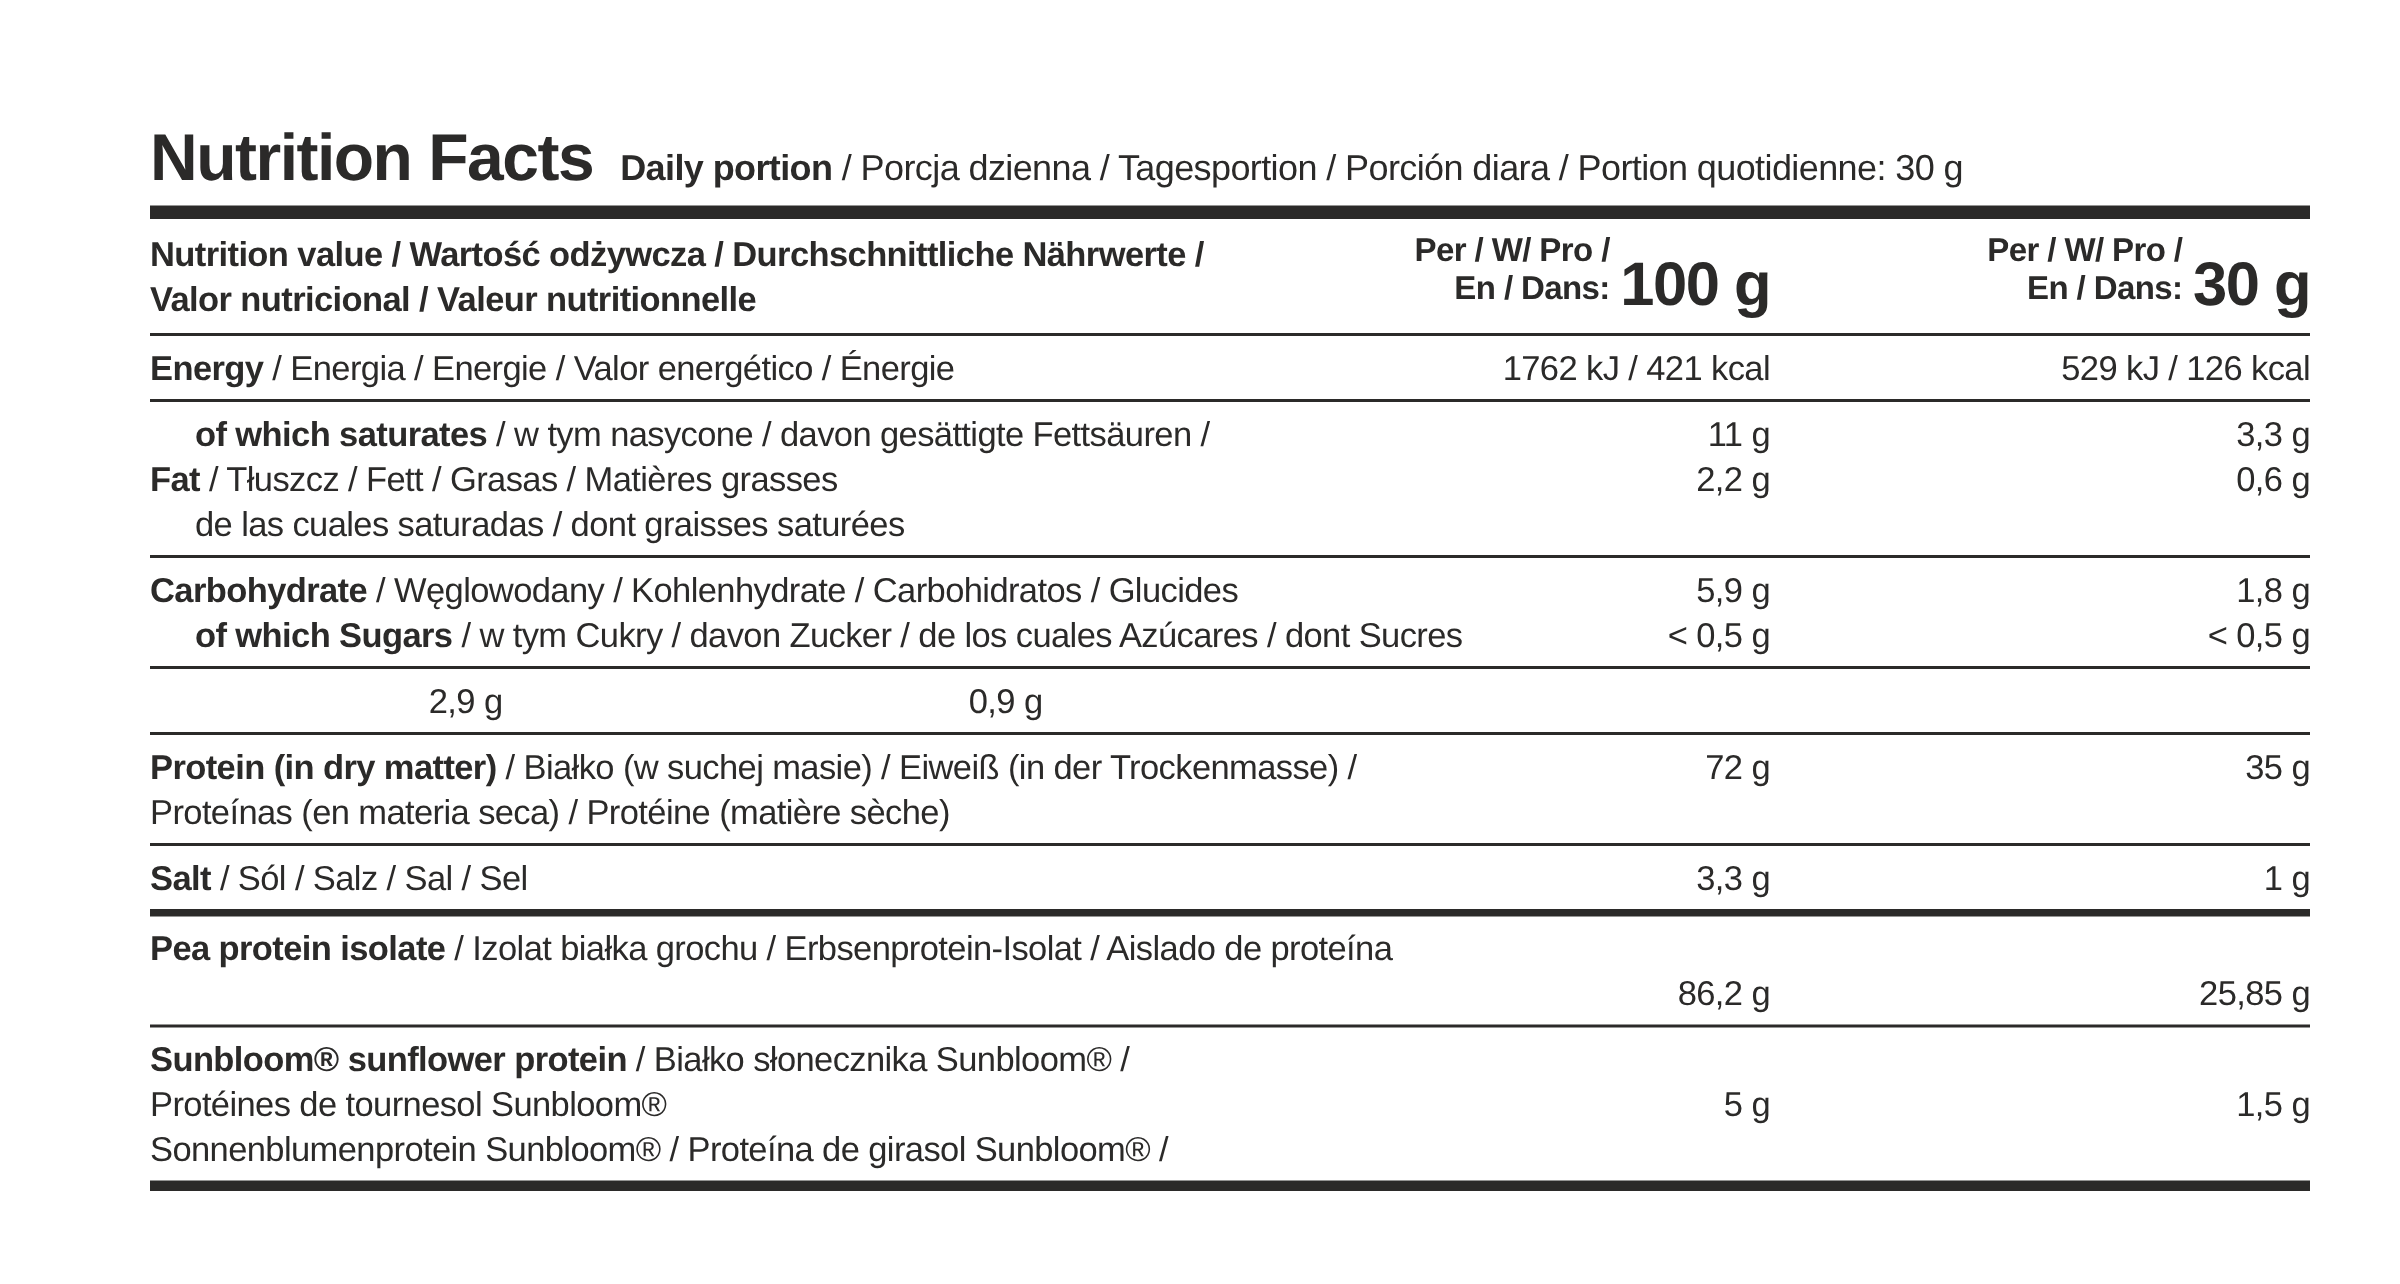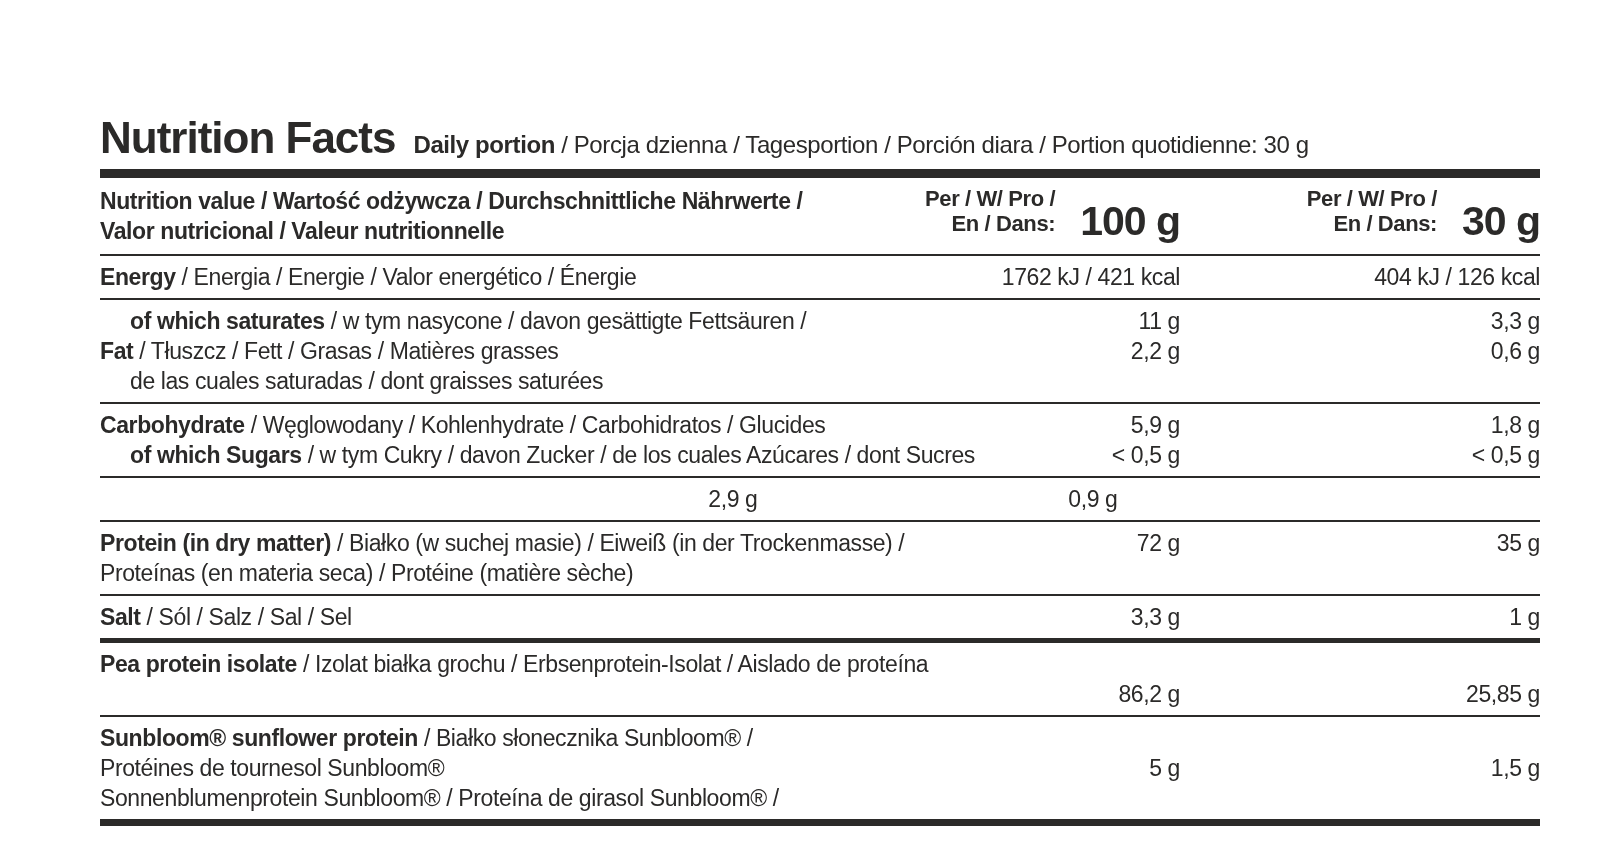--- a/index.html
+++ b/index.html
@@ -2,48 +2,48 @@
 <html><head>
 <meta charset="utf-8">
 <style>
   html,body{margin:0;padding:0;}
   body{
     width:1600px;height:856px;background:#ffffff;overflow:hidden;
     font-family:"Liberation Sans","DejaVu Sans",sans-serif;
     color:#2b2a29;-webkit-font-smoothing:antialiased;
   }
   .sheet{
-    width:1440px;margin:116px 0 0 100px;
+    width:1440px;margin:84px 0 0 100px;
     letter-spacing:-0.4px;
     font-stretch:condensed;
   }
   
   .title-row{display:flex;align-items:baseline;margin-bottom:9px;}
   .main-title{font-size:44px;font-weight:bold;letter-spacing:-1px;line-height:44px;}
   .portion{font-size:24px;margin-left:18px;}
   .portion .b{font-weight:bold;}
   
   .rule{background:#2b2a29;height:2px;}
   .rule-title{height:9px;}
   .rule-med{height:5px;}
   .rule-bottom{height:7px;}
   
-  .trow{display:flex;padding:6px 0;justify-content:center;}
+  .trow{display:flex;padding:6px 0;}
   .cell-label{flex:1;min-width:0;}
   .cell-100{width:235px;text-align:right;white-space:nowrap;}
   .cell-30{width:360px;text-align:right;white-space:nowrap;}
   .tline{font-size:23px;line-height:30px;white-space:nowrap;}
   .vline{font-size:23px;line-height:30px;}
   .b{font-weight:bold;}
   .indent{padding-left:30px;}
   .pad1{padding-top:30px;}
   
   .thead{padding:8px 0;}
   .thead .tline{font-weight:bold;}
-  .per-cell{display:flex;justify-content:flex-end;align-items:flex-end;gap:25px;}
+  .per-cell{display:flex;justify-content:flex-end;align-items:flex-end;gap:7px;}
   .per-prefix{font-size:22px;line-height:25px;font-weight:bold;text-align:right;white-space:nowrap;}
   .per-amount{font-size:41px;line-height:33px;font-weight:bold;letter-spacing:-1px;margin-bottom:-2px;white-space:nowrap;}
 </style>
 </head>
 <body>
 
 <div class="sheet">
 
   <div class="title-row">
     <span class="main-title">Nutrition Facts</span>
@@ -78,21 +78,21 @@
   <div class="rule"></div>
 
   <div class="trow">
     <div class="cell-label">
       <div class="tline"><span class="b">Energy</span><span> / Energia / Energie / Valor energético / Énergie</span></div>
     </div>
     <div class="cell-100">
         <div class="vline">1762 kJ / 421 kcal</div>
       </div>
     <div class="cell-30">
-        <div class="vline">404 kJ / 126 kcal</div>
+        <div class="vline">529 kJ / 126 kcal</div>
       </div>
   </div>
   <div class="rule"></div>
 
   <div class="trow">
     <div class="cell-label">
       <div class="tline indent"><span class="b">of which saturates</span><span> / w tym nasycone / davon gesättigte Fettsäuren /</span></div>
       <div class="tline"><span class="b">Fat</span><span> / Tłuszcz / Fett / Grasas / Matières grasses</span></div>
       <div class="tline indent">de las cuales saturadas / dont graisses saturées</div>
     </div>

